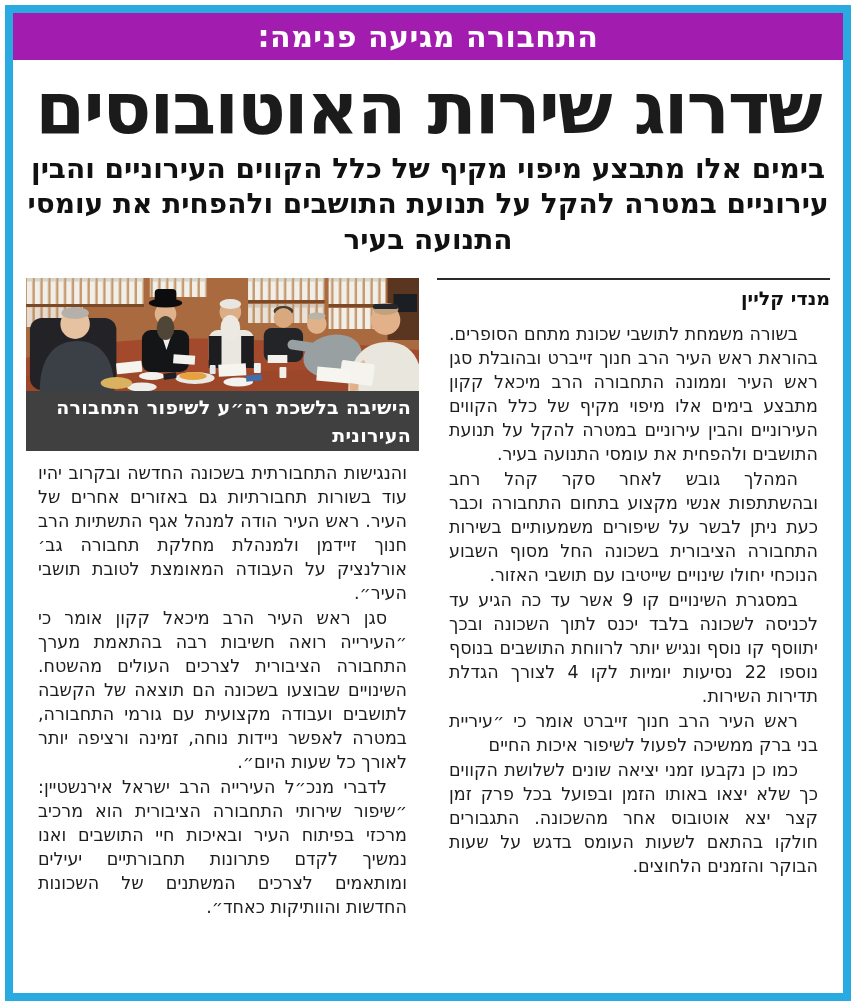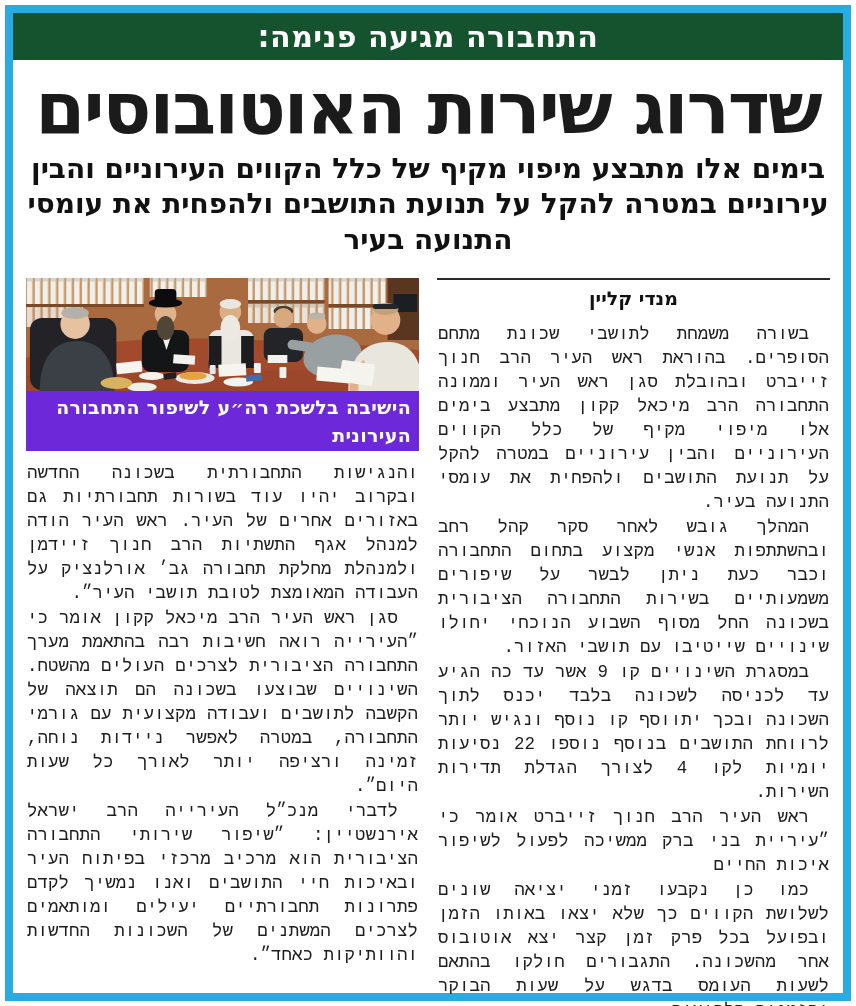--- a/index.html
+++ b/index.html
@@ -6,45 +6,45 @@
   html,body { margin:0; padding:0; }
   body {
     width:856px; height:1006px; background:#ffffff; overflow:hidden;
     font-family:"DejaVu Sans", sans-serif; direction:rtl; position:relative;
   }
   .sheet {
     position:absolute; left:5px; top:5px; right:5px; bottom:5px;
     border:8px solid #29abe2; background:#fff;
   }
   .kicker {
-    background:#14532d; color:#ffffff; text-align:center;
+    background:#a21caf; color:#ffffff; text-align:center;
     font-size:30px; font-weight:800; line-height:47px; height:47px;
     letter-spacing:0.5px;
   }
   .headline {
     text-align:center; color:#1b1b1b; font-weight:900;
     font-size:72px; line-height:1.12; letter-spacing:-2px;
     margin:8px 6px 0;
   }
   .subheadline {
     text-align:center; color:#111; font-weight:700;
     font-size:28px; line-height:1.28; margin:2px 14px 8px;
   }
   .cols {
     display:flex; gap:18px; padding:10px 13px 0; align-items:flex-start;
   }
   .col { flex:1; min-width:0; font-size:17.5px; line-height:24px; text-align:justify; color:#1d1d1d; }
-  .col p { margin:0 1px 1px;font-family:Liberation Mono, monospace; }
+  .col p { margin:0 12px 1px; }
   .col p.indent { text-indent:20px; }
   .byline-rule { border-top:2px solid #2a2a2a; height:0; margin:2px 0 3px; }
-  .byline { text-align:center; font-weight:700; font-size:19px; padding:3px 0 12px; color:#111; }
+  .byline { font-weight:700; font-size:19px; padding:3px 0 12px; color:#111; }
   figure.photo { margin:2px 0 10px; }
   .photo-svg { display:block; width:100%; height:113px; background:#a86a3e; }
   figcaption.photo-caption {
-    background:#6d28d9; color:#ffffff; font-weight:700; font-size:19px;
+    background:#404040; color:#ffffff; font-weight:700; font-size:19px;
     line-height:28px; padding:2px 8px; text-align:right; letter-spacing:0.3px;
   }
 </style>
 </head>
 <body>
 
 <div class="sheet">
 
   <div class="kicker">התחבורה מגיעה פנימה:</div>
 

